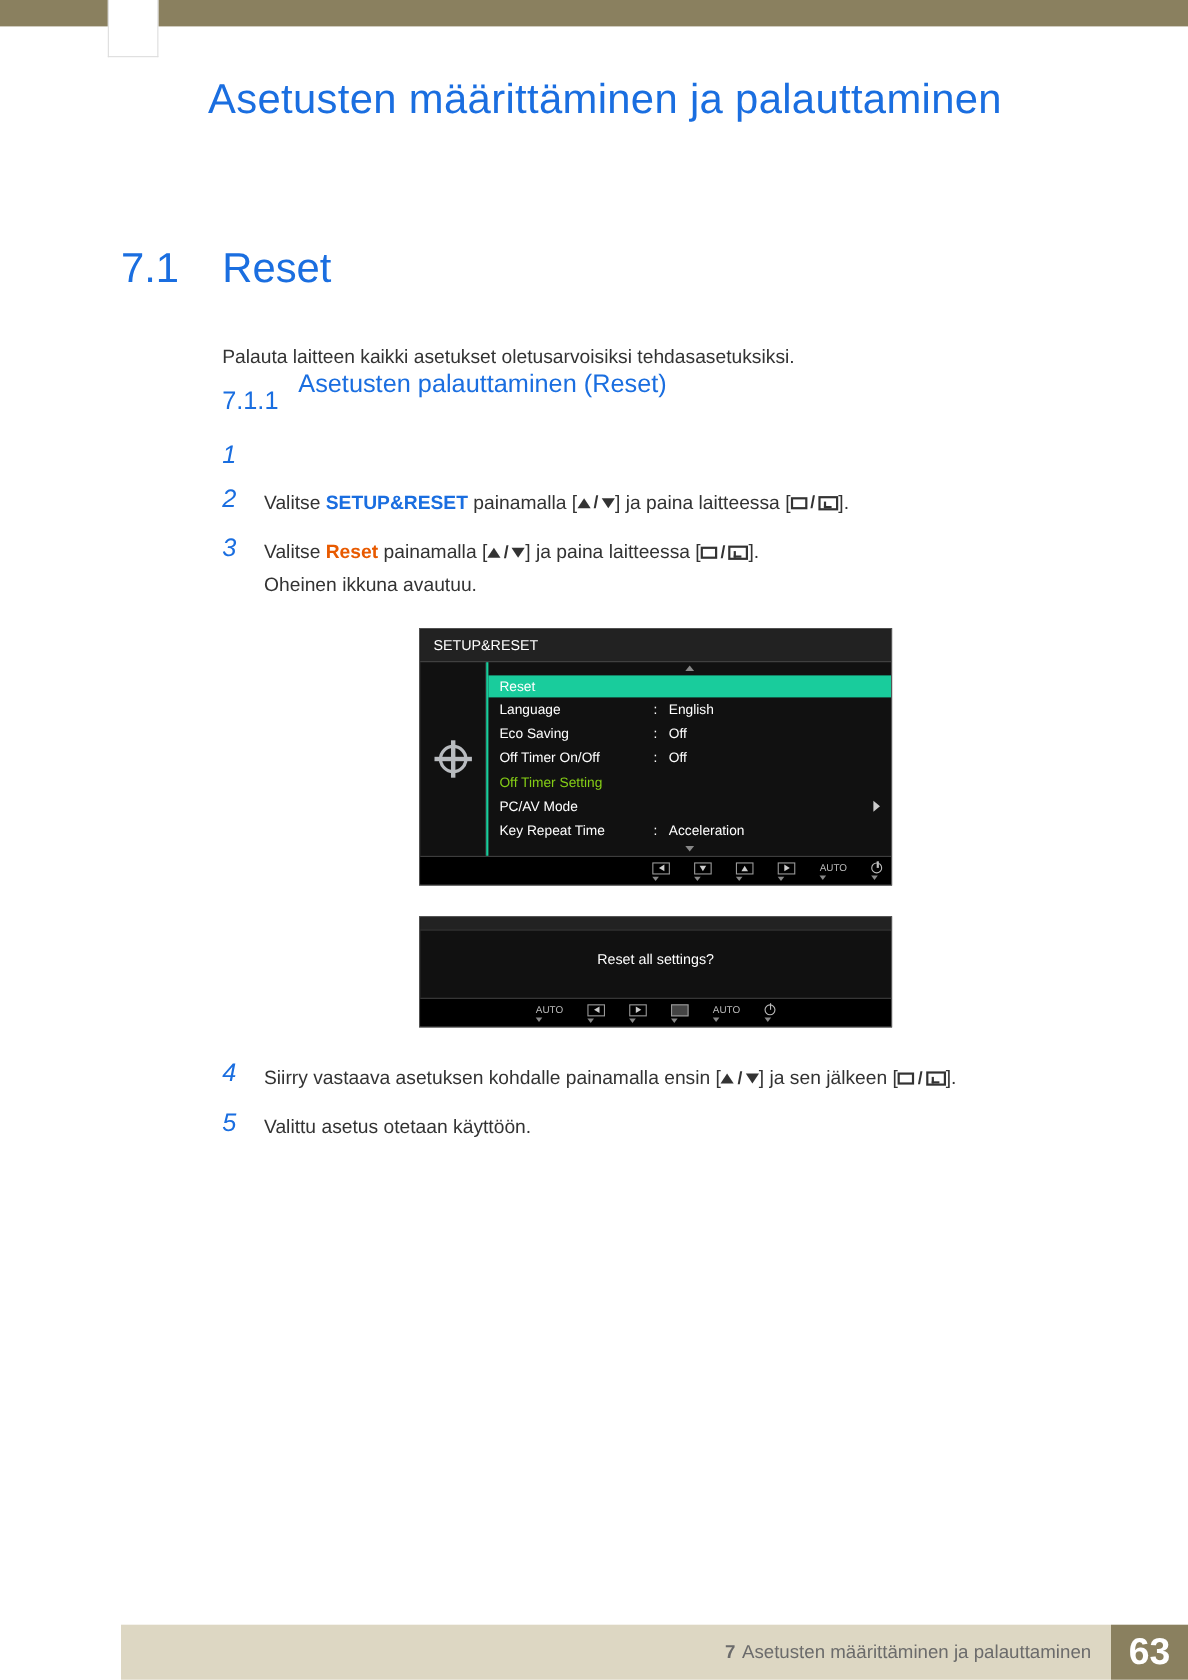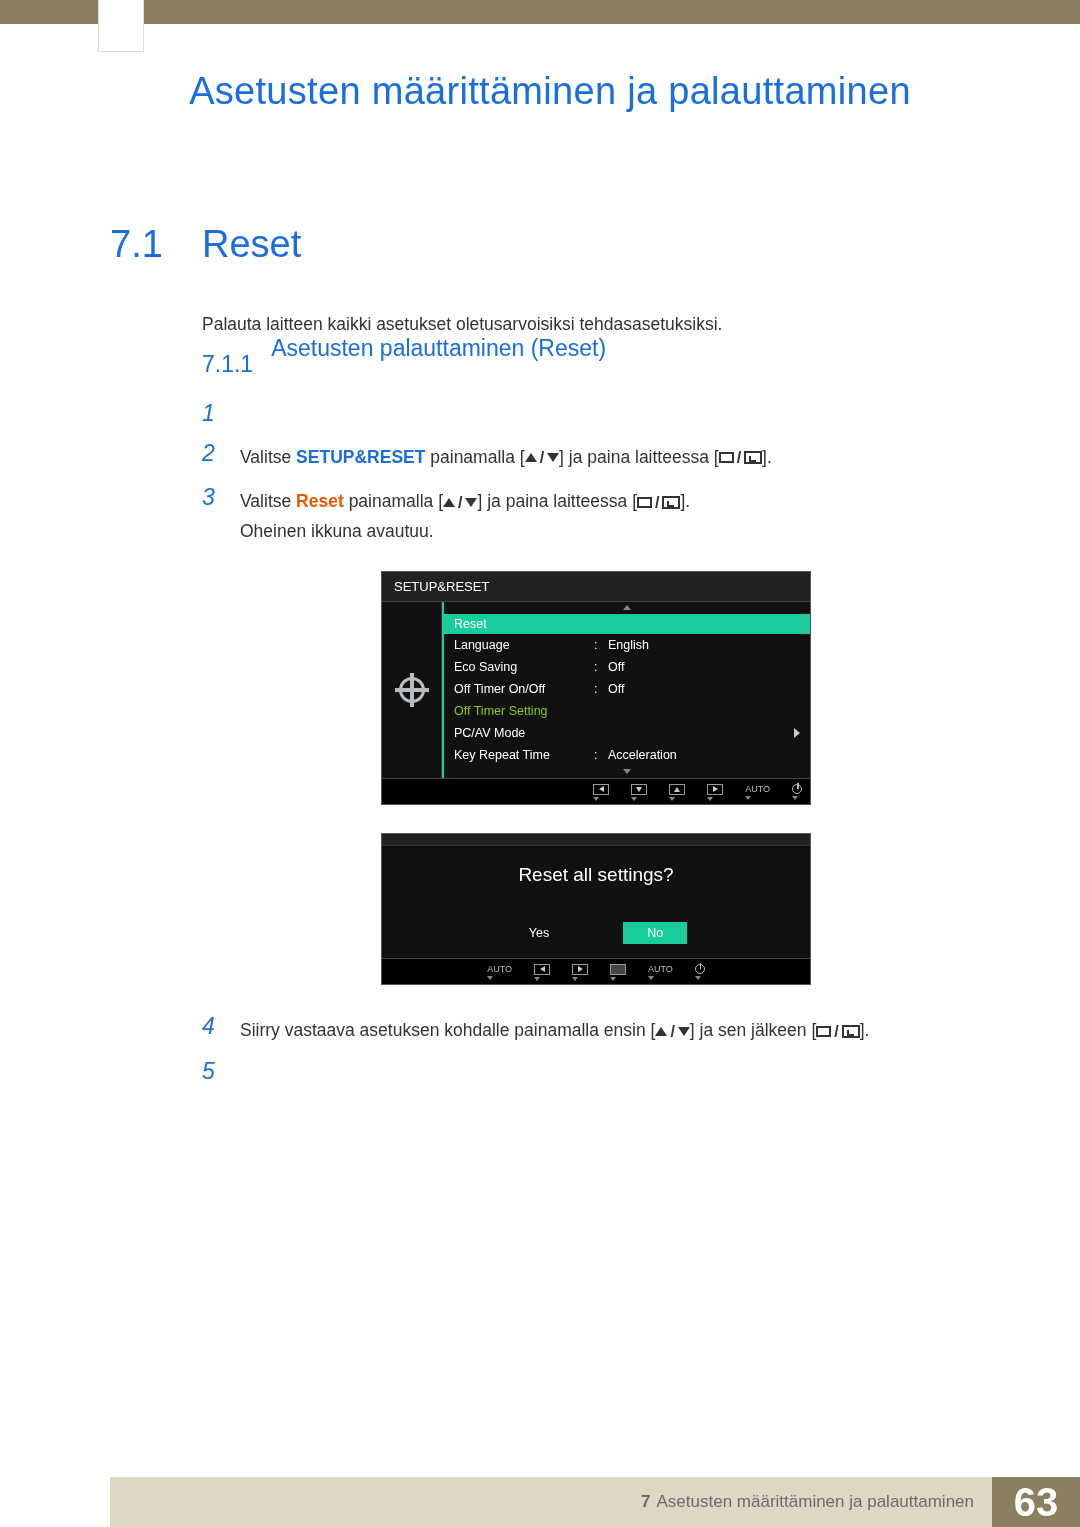--- a/index.html
+++ b/index.html
@@ -248,21 +248,21 @@
   .osd2 {
     width: 430px;
     margin: 0 auto;
     background: #111;
     color: #fff;
     border: 1px solid #555;
     font-size: 12px;
   }
   .osd2-top { height: 12px; background: #222; border-bottom: 1px solid #333; }
   .osd2-body { padding: 18px 0 14px 0; text-align: center; }
-  .osd2-q { font-size: 19px; margin-bottom: 36px; }
+  .osd2-q { font-size: 13px; margin-bottom: 14px; }
   .osd2-btns { display: flex; justify-content: center; gap: 50px; }
   .osd2-btn { padding: 4px 24px; font-size: 12.5px; }
   .osd2-btn.sel { background: #19cc9c; }
   .osd2-footer {
     background: #000;
     border-top: 1px solid #444;
     padding: 5px 8px 3px 8px;
     display: flex;
     justify-content: center;
     gap: 22px;
@@ -285,23 +285,23 @@
     display: flex;
     align-items: center;
     padding: 0 18px 0 90px;
     flex: 1;
     justify-content: flex-end;
   }
   .footer-text .chap-n { font-weight: bold; margin-right: 6px; }
   .footer-num {
     background: #8a805f;
     color: #fff;
-    font-size: 40px;
+    font-size: 34px;
     font-weight: bold;
-    width: 88px;
+    width: 70px;
     display: flex;
     align-items: center;
     justify-content: center;
   }
   .footer-left-pad {
     width: 110px;
     background: #fff;
   }
 </style>
 </head>
@@ -444,24 +444,20 @@
             <div class="foot-power"></div>
             <div class="foot-arrow-down"></div>
           </div>
       </div>
     </div>
 
     <div class="osd2">
       <div class="osd2-top"></div>
       <div class="osd2-body">
         <div class="osd2-q">Reset all settings?</div>
-        <div class="osd2-btns">
-          <div class="osd2-btn">Yes</div>
-          <div class="osd2-btn sel">No</div>
-        </div>
       </div>
       <div class="osd2-footer">
         <div class="foot-item">
             <div class="foot-text">AUTO</div>
             <div class="foot-arrow-down"></div>
           </div>
         <div class="foot-item">
             <div class="foot-icon left">
               <div class="mtri"></div>
             </div>
@@ -499,20 +495,23 @@
             <span class="tri-down"></span>
           </span><span>] ja sen jälkeen [</span><span class="icon-inline">
             <span class="rect-icon"></span>
             <span class="slash">/</span>
             <span class="enter-icon"></span>
           </span><span>].</span>
       </div>
     </div>
     <div class="step">
       <div class="step-num">5</div>
+      <div class="step-body">
+        <span>Valittu asetus otetaan käyttöön.</span>
+      </div>
     </div>
   </div>
 
 </div>
 
 <div class="page-footer">
   <div class="footer-left-pad"></div>
   <div class="footer-text">
     <span class="chap-n">7</span>
     <span>Asetusten määrittäminen ja palauttaminen</span>

